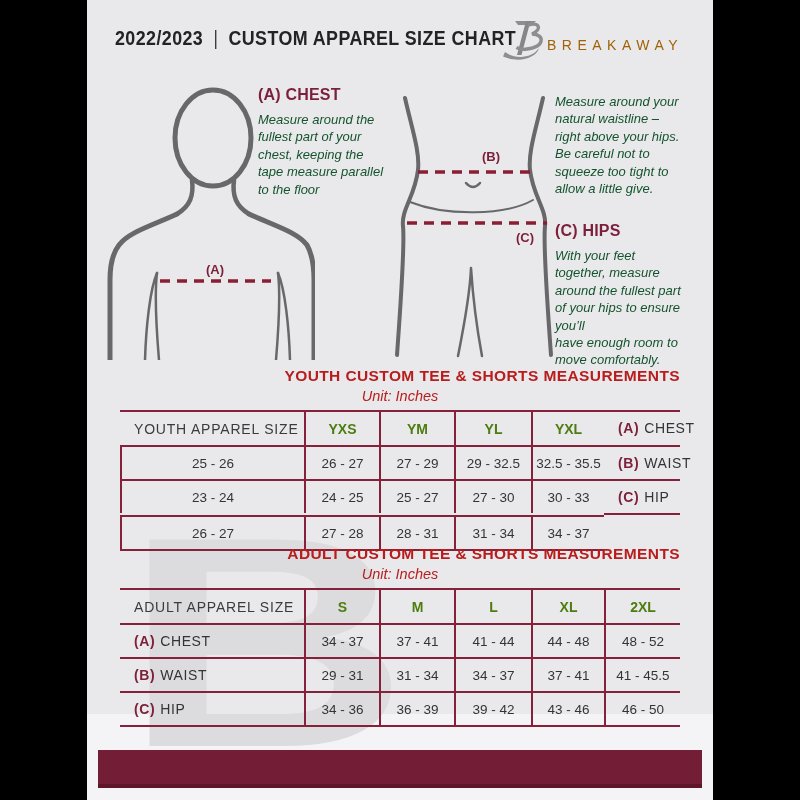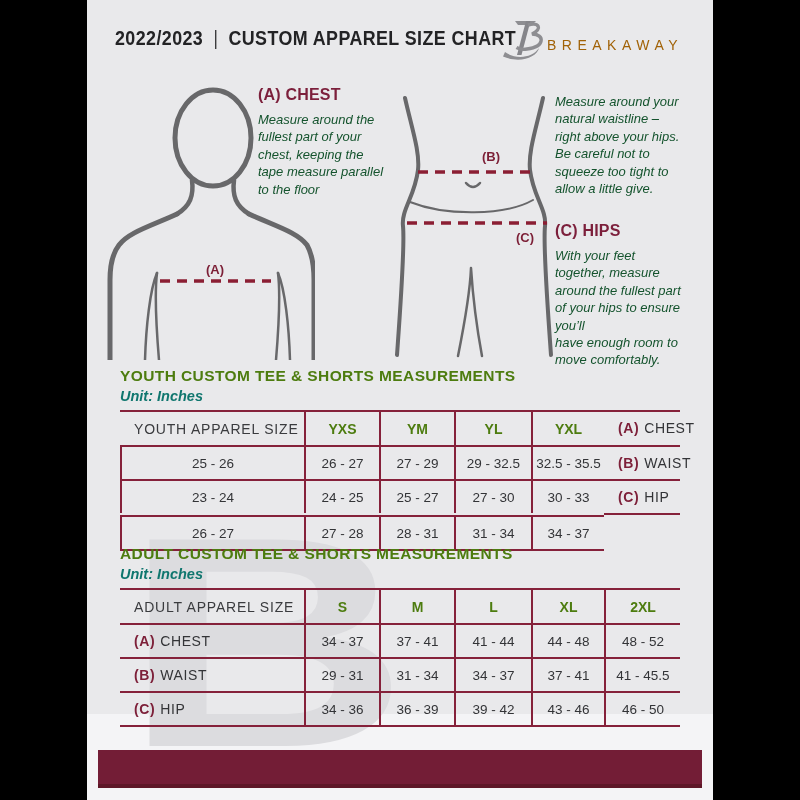--- a/index.html
+++ b/index.html
@@ -16,24 +16,24 @@
   .hdr-sep{font-weight:normal;color:#3a3a3c;font-size:20px;}
   .brand{position:absolute;left:414px;top:14px;display:flex;align-items:center;}
   .brand-name{font-size:14px;font-weight:normal;letter-spacing:5.5px;color:#a16207;margin-left:0;margin-top:12px;white-space:nowrap;}
   
   .guide{position:absolute;}
   .guide-h{font-weight:bold;font-size:16px;color:#7c1f3b;letter-spacing:.2px;}
   .guide-b{font-style:italic;font-size:13px;color:#14532d;line-height:1.34;white-space:pre-line;margin-top:7px;}
   .fig{position:absolute;}
   .fig text{font-weight:bold;font-size:13px;fill:#7c1f36;font-family:"Liberation Sans",sans-serif;}
   
-  .tbl-title{position:absolute;left:33px;width:560px;text-align:left;font-weight:bold;
-             font-size:15.5px;color:#4d7c0f;letter-spacing:.4px;}
-  .tbl-unit{position:absolute;left:33px;width:560px;font-style:italic;
-            font-size:14.5px;color:#0f766e;font-weight:bold;}
+  .tbl-title{position:absolute;left:33px;width:560px;text-align:right;font-weight:bold;
+             font-size:15.5px;color:#b91c1c;letter-spacing:.4px;}
+  .tbl-unit{position:absolute;left:33px;width:560px;text-align:center;font-style:italic;
+            font-size:14.5px;color:#b91c1c;}
   .size-table{position:absolute;left:33px;width:560px;display:grid;
               grid-template-columns:184px 75px 75px 77px 73px 76px;}
   .cell{display:flex;align-items:center;justify-content:center;height:32px;
         border-top:2px solid #85213a;font-size:13.5px;color:#333437;background:transparent;text-align:center;}
   .cell.head{height:33px;font-weight:bold;font-size:14px;color:#4d7c0f;}
   .cell.label-head{font-weight:normal;letter-spacing:.8px;color:#3a3b3e;}
   .cell.lbl{justify-content:flex-start;padding-left:14px;letter-spacing:.6px;font-size:14px;}
   .cell.lbl .pfx{font-weight:bold;color:#7d2039;margin-right:5px;}
   .cell.vline{border-left:2px solid #85213a;}
   .cell.last{border-bottom:2px solid #85213a;}

